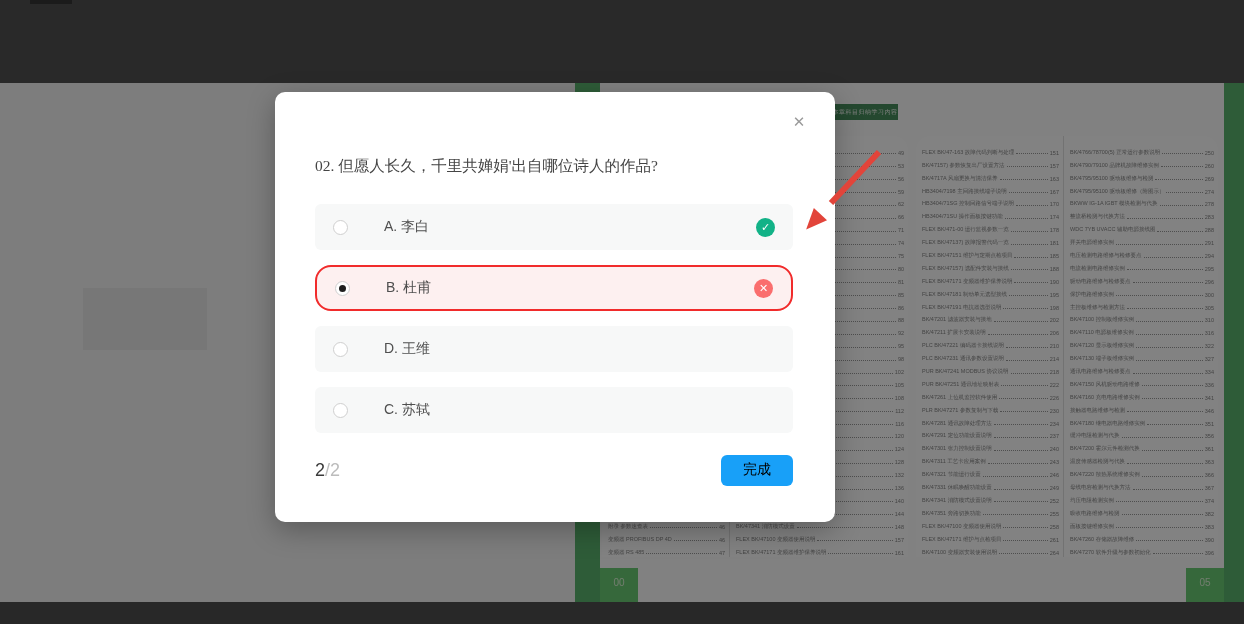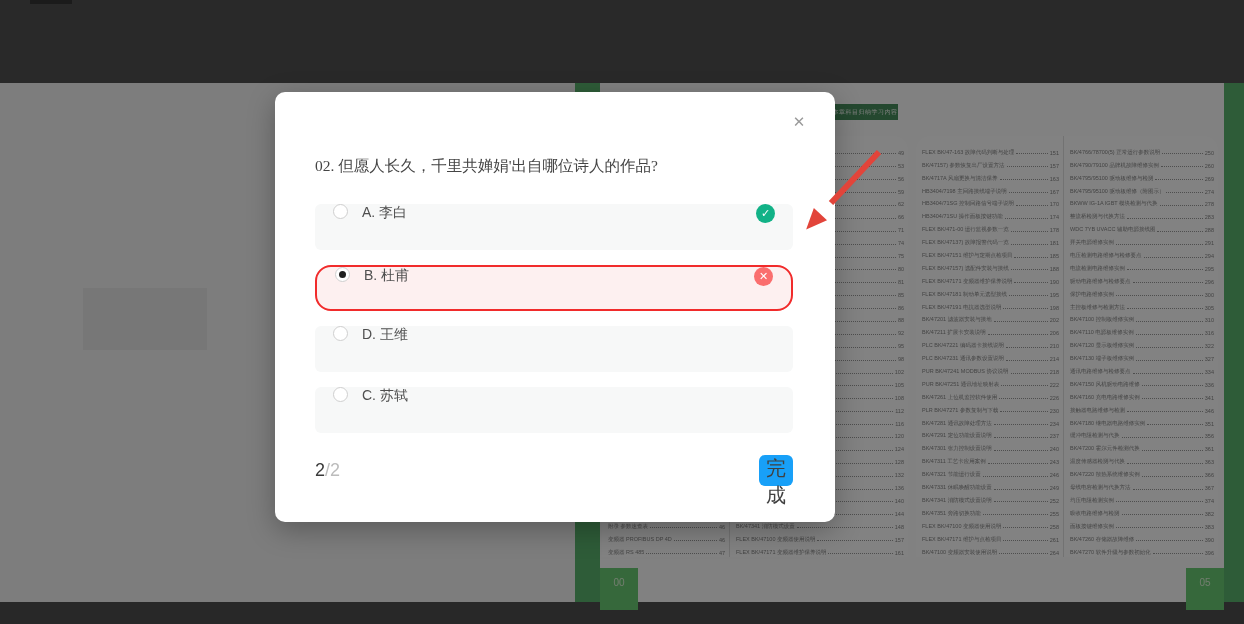--- a/index.html
+++ b/index.html
@@ -34,55 +34,55 @@
   .tcol-a { border-right:1px solid #e0e0e0; }
   .tcard-left  .tcol-a { width:128px; }
   .tcard-right .tcol-a { width:148px; }
   .tcol-b { flex:1; }
 
   .trow { display:flex; align-items:flex-end; height:12.9px; font-size:5.5px; color:#868686; }
   .trow .tt { white-space:nowrap; overflow:hidden; max-width:75%; }
   .trow .td { flex:1; border-bottom:1px dotted #9a9a9a; margin:0 2px 1.5px 2px; min-width:4px; }
   .trow .tp { white-space:nowrap; }
 
-  .page-tab { position:absolute; top:485px; width:38px; height:42px; background:#6acc74;
+  .page-tab { position:absolute; top:485px; width:38px; height:34px; background:#6acc74;
               color:#dff5d8; font-size:10px; text-align:center; line-height:30px; }
   .tab-00 { left:600px; }
   .tab-01 { left:1186px; }
 
   
   .overlay { position:absolute; inset:0; background:rgba(0,0,0,0.49); z-index:5; }
 
   
   .modal { position:absolute; left:275px; top:92px; width:560px; height:430px; background:#fff;
            border-radius:10px; z-index:10; box-shadow:0 8px 28px rgba(0,0,0,0.28); }
   .close-btn { position:absolute; right:26px; top:20px; width:20px; height:20px; color:#9a9a9a;
                font-size:15px; line-height:20px; text-align:center; cursor:pointer; }
   .question { position:absolute; left:40px; top:64px; right:40px; font-size:15.5px; color:#454545;font-family:Liberation Serif, serif; }
 
   .options { position:absolute; left:40px; top:112px; width:478px; }
-  .opt { display:flex; height:46px; background:#f7f8f8; border-radius:6px;
-         padding:0 18px; margin-bottom:15px; cursor:pointer; }
+  .opt { display:flex; align-items:center; height:46px; background:#f7f8f8; border-radius:6px;
+         padding:0 18px; margin-bottom:15px; cursor:pointer;gap:22px; }
   .opt.wrong { background:#fdf0f0; border:2px solid var(--error-border); border-radius:16px; }
   .radio { flex:0 0 auto; width:15px; height:15px; border:1px solid #cfcfcf; border-radius:50%;
            background:#fff; }
   .opt.selected .radio::after { content:""; display:block; width:7px; height:7px; margin:3px;
            background:#1f1f1f; border-radius:50%; }
   .opt-label { margin-left:14px; font-size:14px; color:#4f4f4f; }
   .badge { margin-left:auto; width:19px; height:19px; border-radius:50%; color:#fff; font-size:11px;
            font-weight:bold; display:flex; align-items:center; justify-content:center; }
   .badge.check { background:var(--correct-green); }
   .badge.cross { background:var(--wrong-red); }
 
   .modal-footer { position:absolute; left:40px; right:42px; top:360px; height:36px;
                   display:flex; align-items:center; justify-content:space-between; }
   .progress { font-size:18px; color:#3a3a3a; }
   .progress .total { color:#bcbcbc; }
-  .finish-btn { width:34px; height:31px; background:var(--accent-blue); color:#404040; border:none;
-                border-radius:6px; font-size:20px; font-family:inherit; cursor:pointer; }
+  .finish-btn { width:72px; height:31px; background:var(--accent-blue); color:#000000; border:none;
+                border-radius:6px; font-size:14px; font-family:inherit; cursor:pointer; }
 
   
   .arrow { position:absolute; left:793px; top:144px; z-index:20; pointer-events:none; }
 </style>
 </head>
 <body>
 
 <div class="screen">
 
   <div class="topbar"></div>

